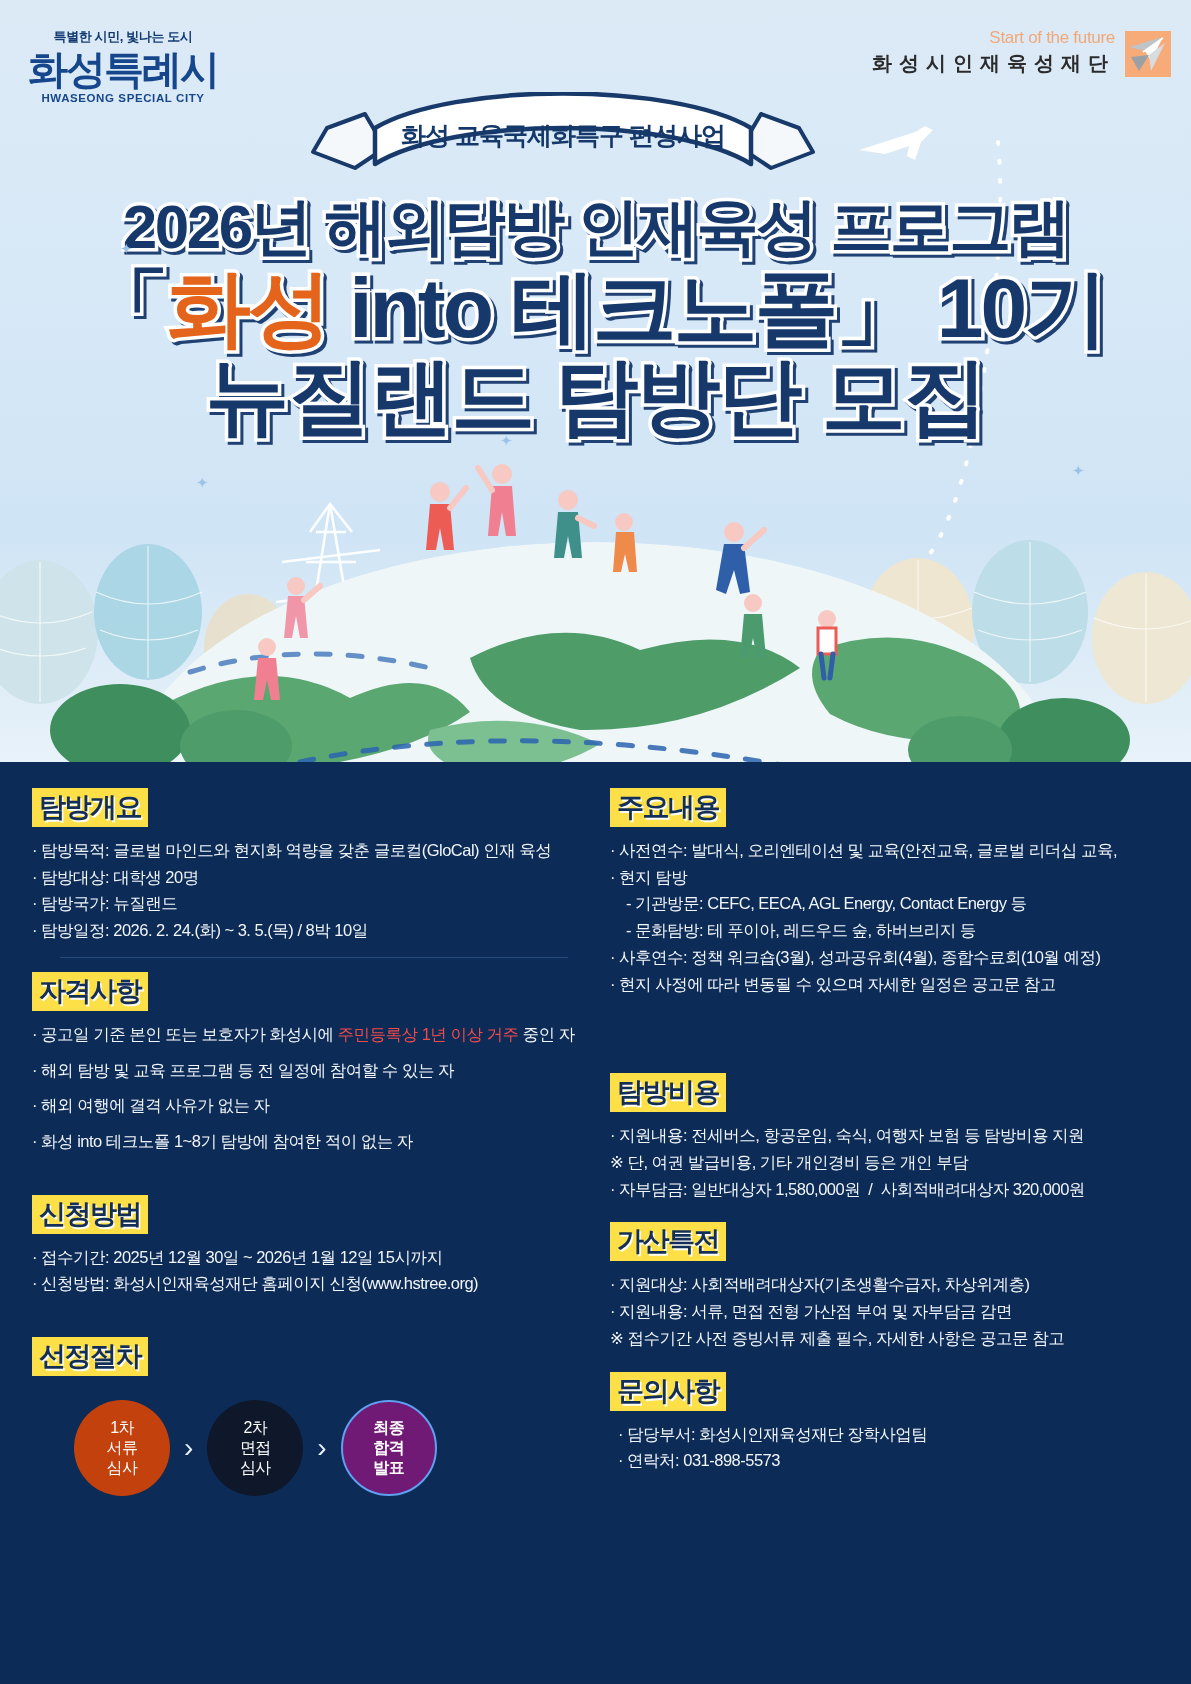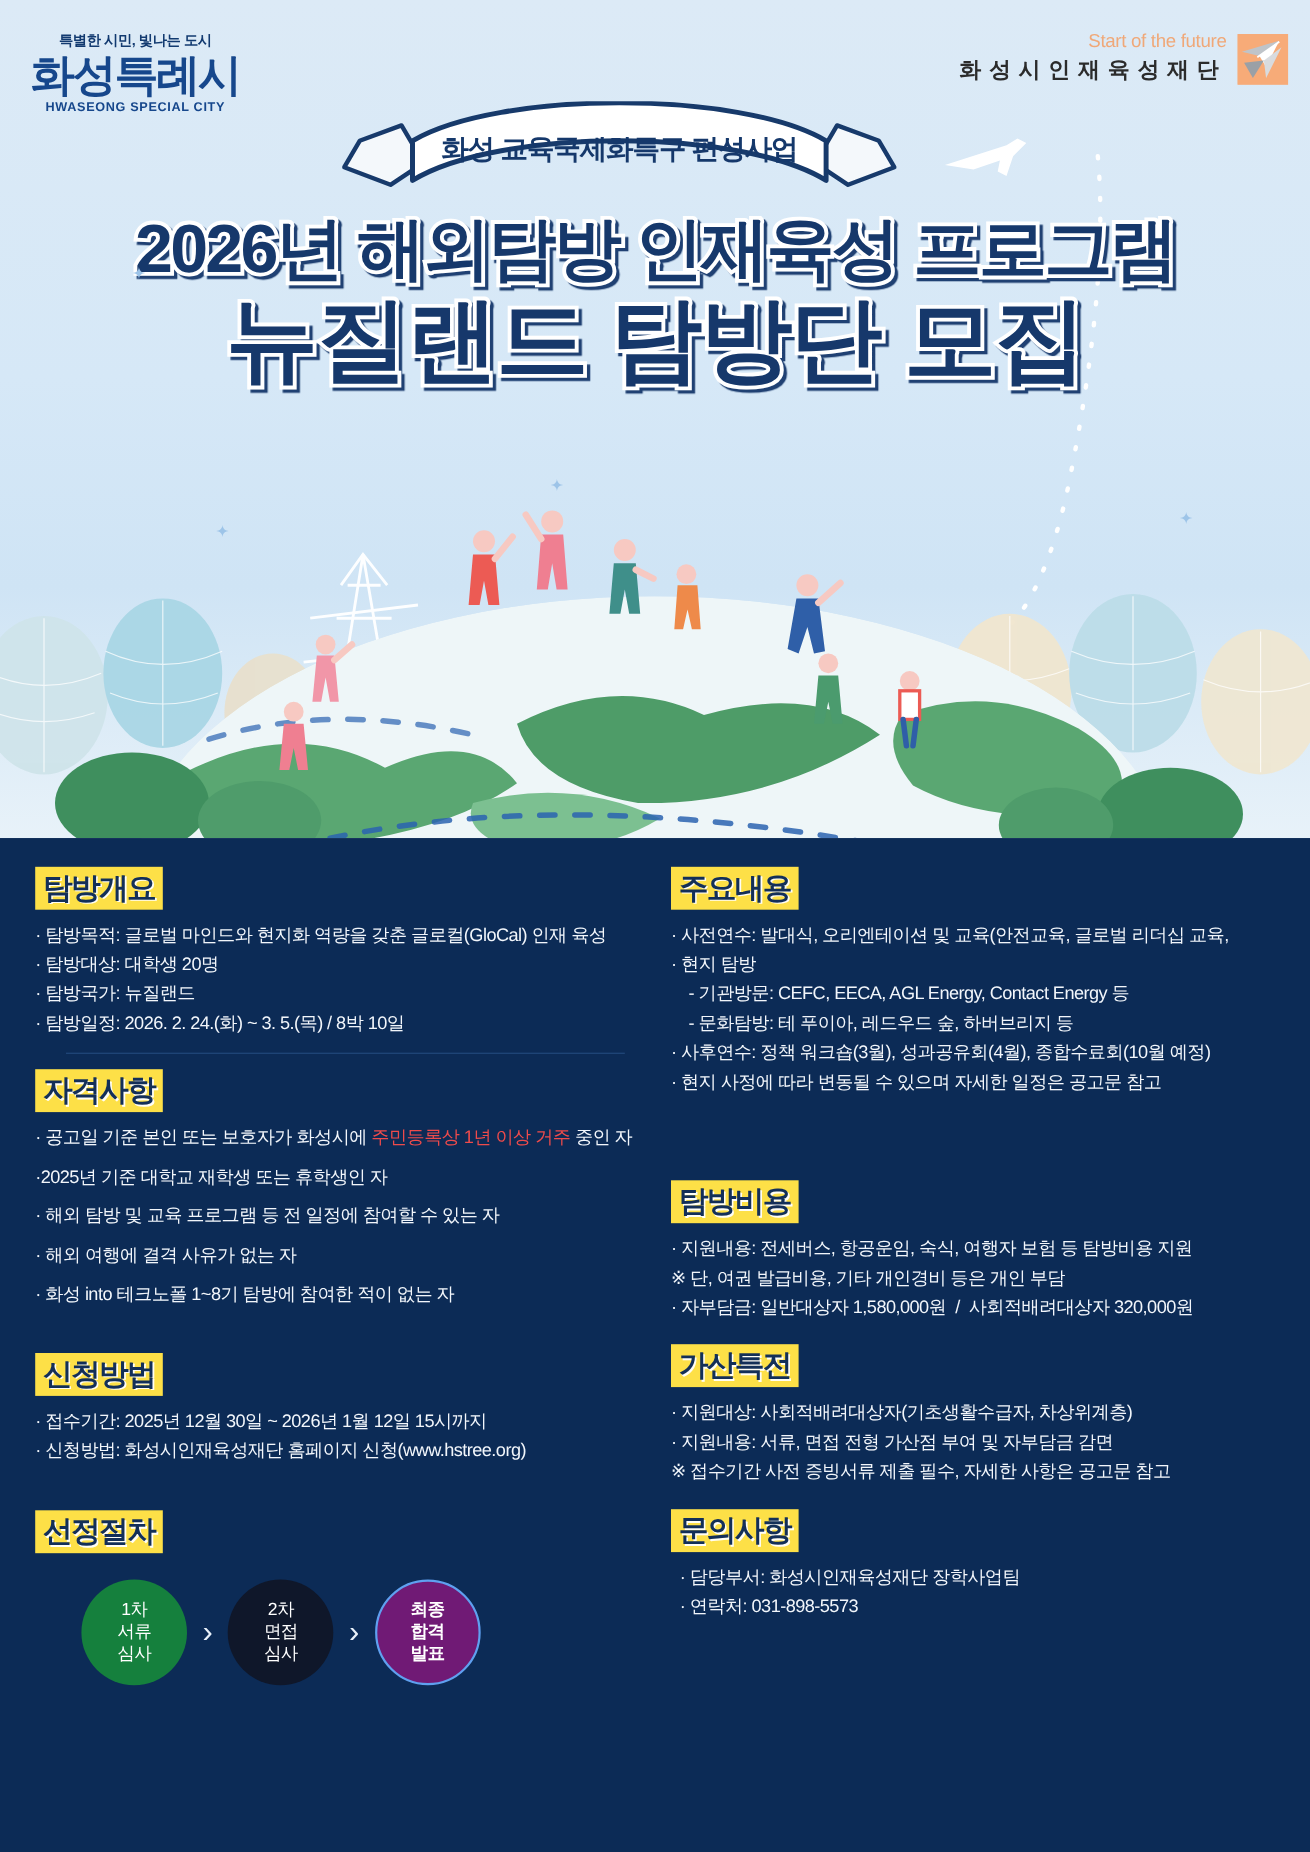--- a/index.html
+++ b/index.html
@@ -115,21 +115,21 @@
   .gap-l { height: 70px; }
 
   
   .steps { display: flex; align-items: center; gap: 8px; margin-top: 14px; padding-left: 42px; }
   .step-circle {
     width: 96px; height: 96px; border-radius: 50%;
     display: flex; flex-direction: column; align-items: center; justify-content: center;
     font-size: 16px; line-height: 1.24; letter-spacing: -0.6px; color: #ffffff;
     text-align: center; flex: 0 0 auto;
   }
-  .step-1 { background: #15803d; }
+  .step-1 { background: #c2410c; }
   .step-2 { background: #0f172a; }
   .step-3 { background: #701a75; border: 2px solid #5fa0f0; font-weight: bold; }
   .step-sep { color: #e9f1fa; font-size: 28px; font-weight: 300; flex: 0 0 auto; padding: 0 6px; }
 </style>
 </head>
 <body>
 
 <div class="hero">
 
   <div class="city-logo">
@@ -170,20 +170,21 @@
     <svg width="520" height="100" viewBox="0 0 520 100" aria-hidden="true">
       <path d="M24 36 L62 22 L82 56 L52 76 L10 60 Z" fill="#f4f8fb" stroke="#173a6b" stroke-width="4" stroke-linejoin="round"></path>
       <path d="M496 36 L458 22 L438 56 L468 76 L510 60 Z" fill="#f4f8fb" stroke="#173a6b" stroke-width="4" stroke-linejoin="round"></path>
       <path d="M72 72 C150 24 370 24 448 72 L448 36 C370 -10 150 -10 72 36 Z" fill="#ffffff" stroke="#173a6b" stroke-width="4.5" stroke-linejoin="round"></path>
     </svg>
     <div class="ribbon-text">화성 교육국제화특구 편성사업</div>
   </div>
 
   <div class="title-block">
     <div class="t-line t1">2026년 해외탐방 인재육성 프로그램</div>
+    <div class="t-line t2"><span>「</span><span class="orange">화성</span><span> into 테크노폴」 10기</span></div>
     <div class="t-line t3">뉴질랜드  탐방단 모집</div>
   </div>
 
   <span class="spark" style="left:196px; top:474px;">✦</span>
   <span class="spark" style="left:500px; top:432px;">✦</span>
   <span class="spark" style="left:1072px; top:462px;">✦</span>
   <span class="spark" style="left:120px; top:240px;">✦</span>
 
   <div class="scenery">
     <svg width="1191" height="300" viewBox="0 0 1191 300" aria-hidden="true">
@@ -310,21 +311,20 @@
         <li>· 탐방일정: 2026. 2. 24.(화) ~ 3. 5.(목) / 8박 10일</li>
       </ul>
     </div>
 
     <hr class="hr-sep">
 
     <div class="sec">
       <div class="sec-head">자격사항</div>
       <ul class="lines">
         <li><span>· 공고일 기준 본인 또는 보호자가 화성시에 </span><span class="red">주민등록상 1년 이상 거주</span><span> 중인 자</span></li>
-        <li style="margin-top:9px">·2025년 기준 대학교 재학생 또는 휴학생인 자</li>
         <li style="margin-top:9px">· 해외 탐방 및 교육 프로그램 등 전 일정에 참여할 수 있는 자</li>
         <li style="margin-top:9px">· 해외 여행에 결격 사유가 없는 자</li>
         <li style="margin-top:9px">· 화성 into 테크노폴 1~8기 탐방에 참여한 적이 없는 자</li>
       </ul>
     </div>
 
     <div class="gap-m"></div>
 
     <div class="sec">
       <div class="sec-head">신청방법</div>

